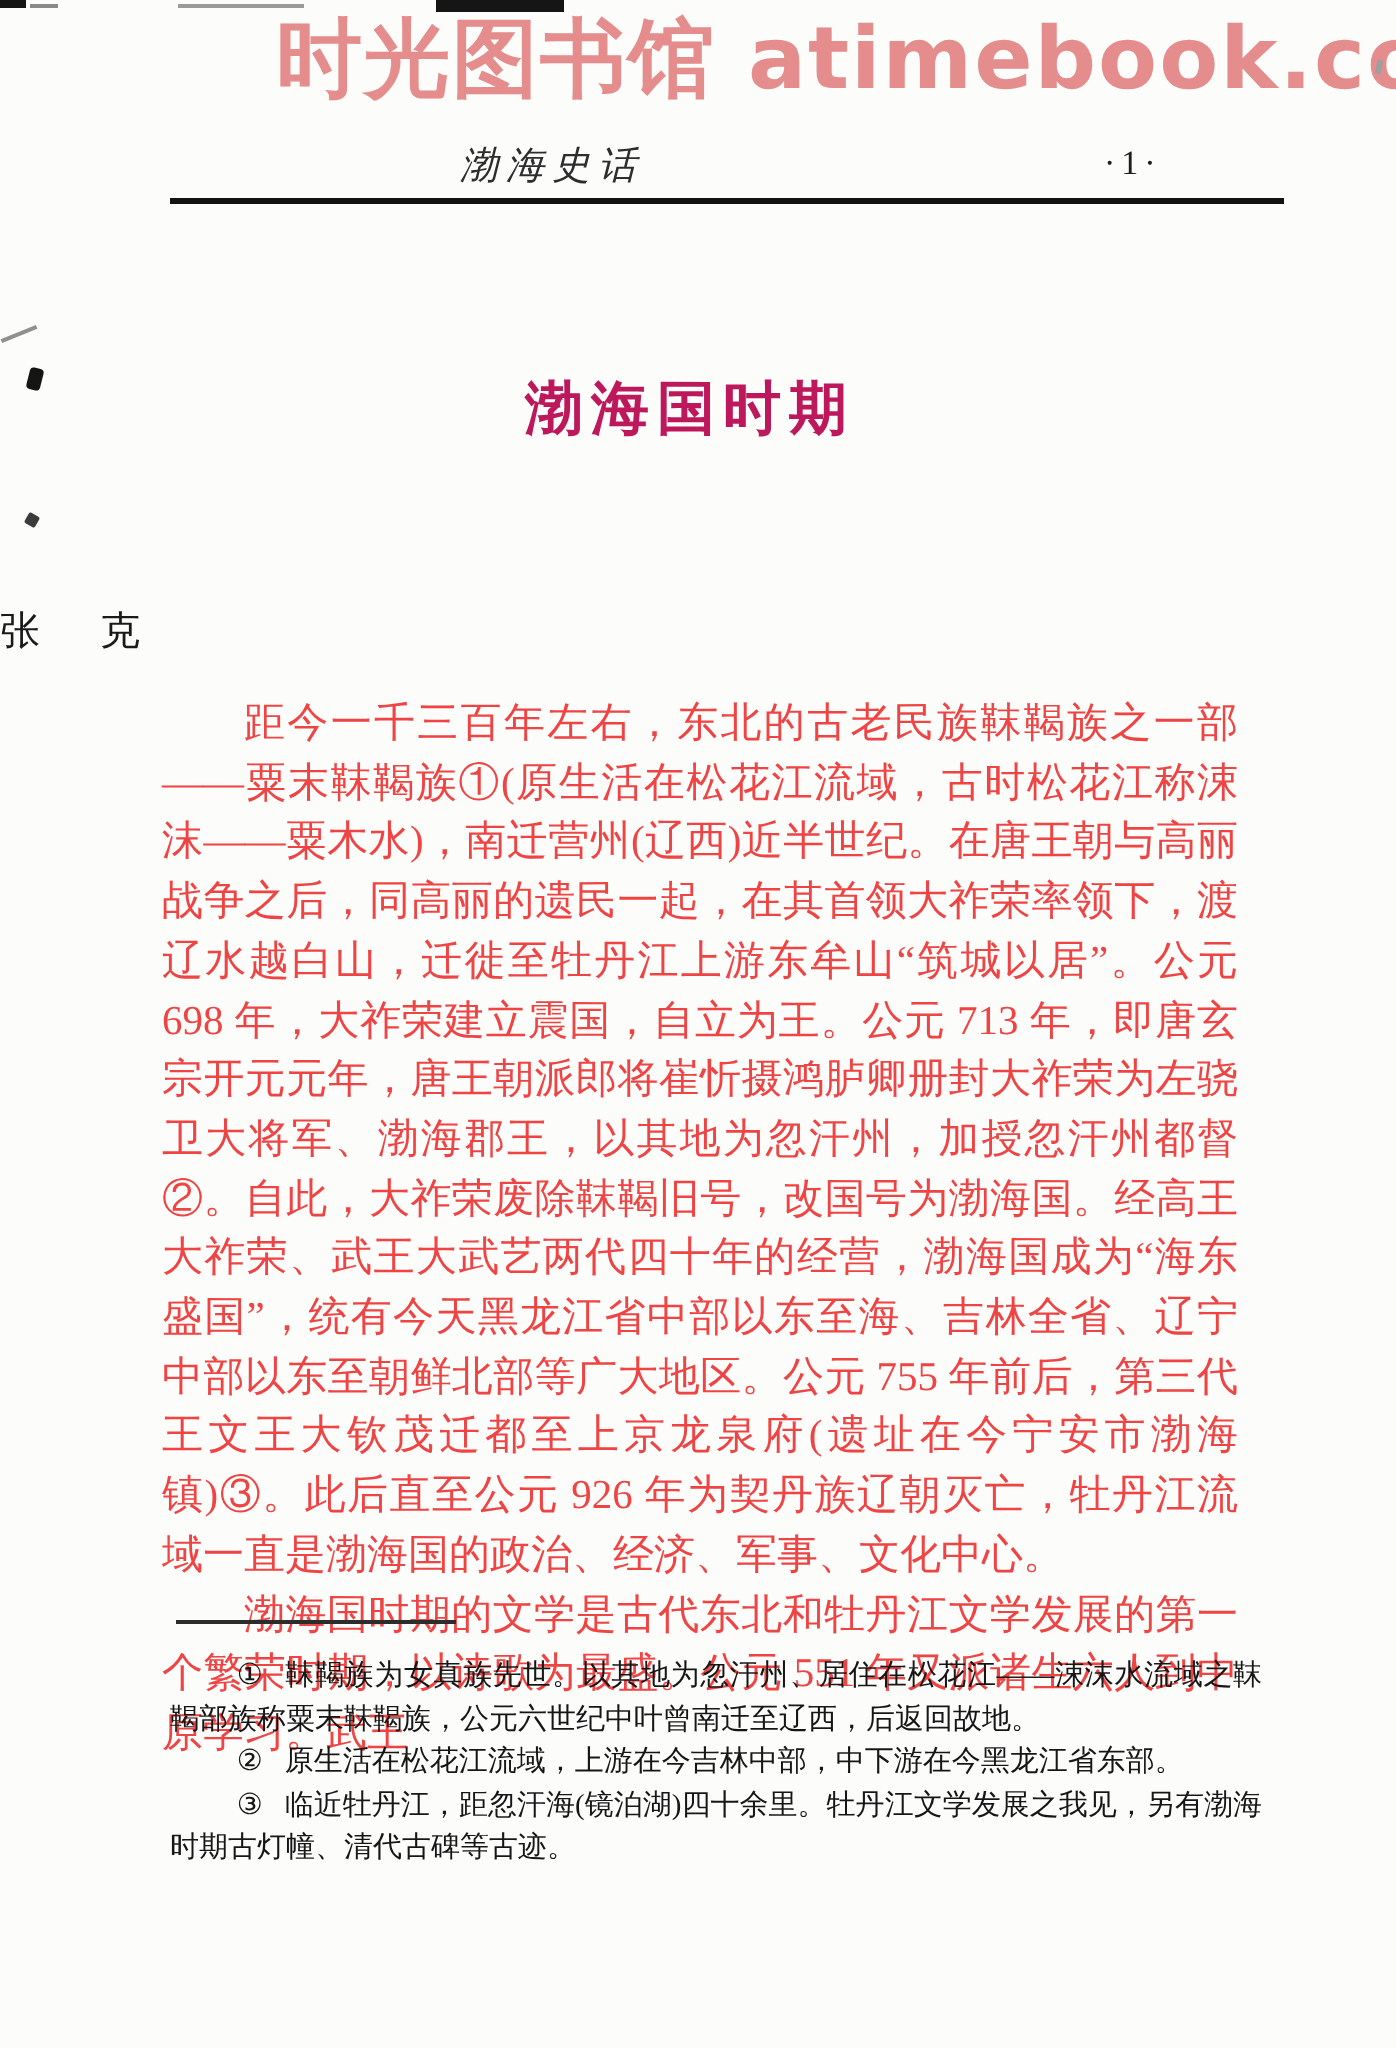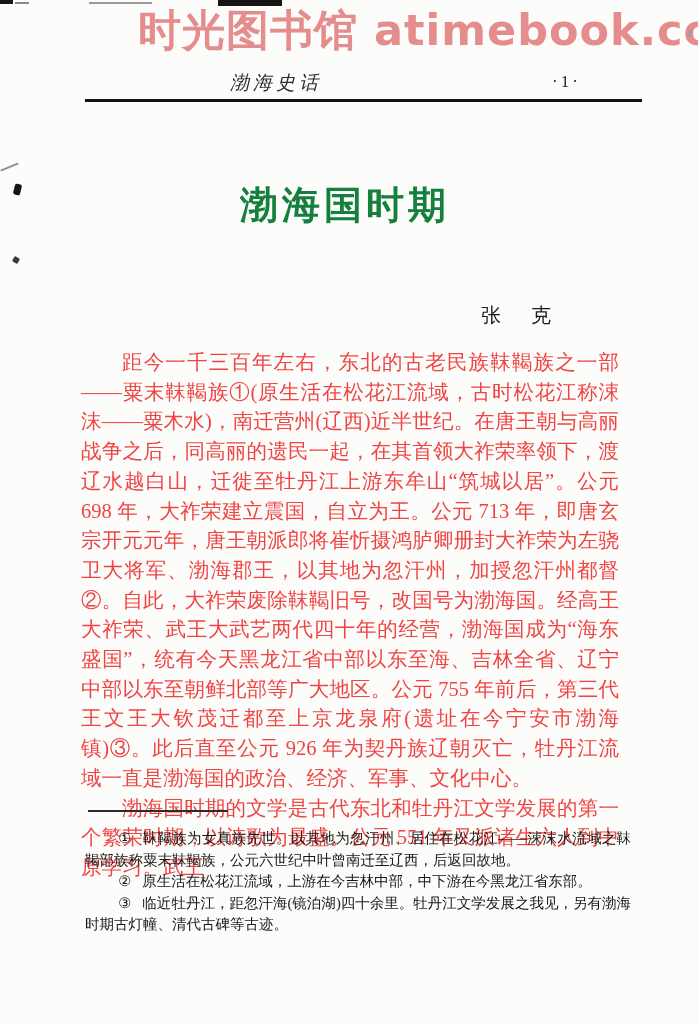--- a/index.html
+++ b/index.html
@@ -42,25 +42,25 @@
     font-size:17px;letter-spacing:3px;color:#1d1d1d;
   }
   .header-rule{
     position:absolute;top:99px;left:85px;width:557px;height:3px;
     background:#131313;
   }
   
   .title-block{
     position:absolute;top:182px;left:0;width:690px;
     text-align:center;font-weight:bold;
-    font-size:38px;line-height:46px;letter-spacing:4px;color:#15803d;
+    font-size:29px;line-height:46px;letter-spacing:4px;color:#be185d;
   }
   .author{
     position:absolute;top:302px;left:0;width:556px;
-    text-align:right;font-size:20px;letter-spacing:5px;color:#1a1a1a;
+    text-align:left;font-size:20px;letter-spacing:5px;color:#1a1a1a;
   }
   
   .body-text{
     position:absolute;top:348px;left:81px;width:538px;
     font-size:20.5px;line-height:29.7px;
     text-align:justify;text-justify:inter-ideograph;
     color:#ef4444;
   }
   .body-text p{margin:0;text-indent:2em;}
   

